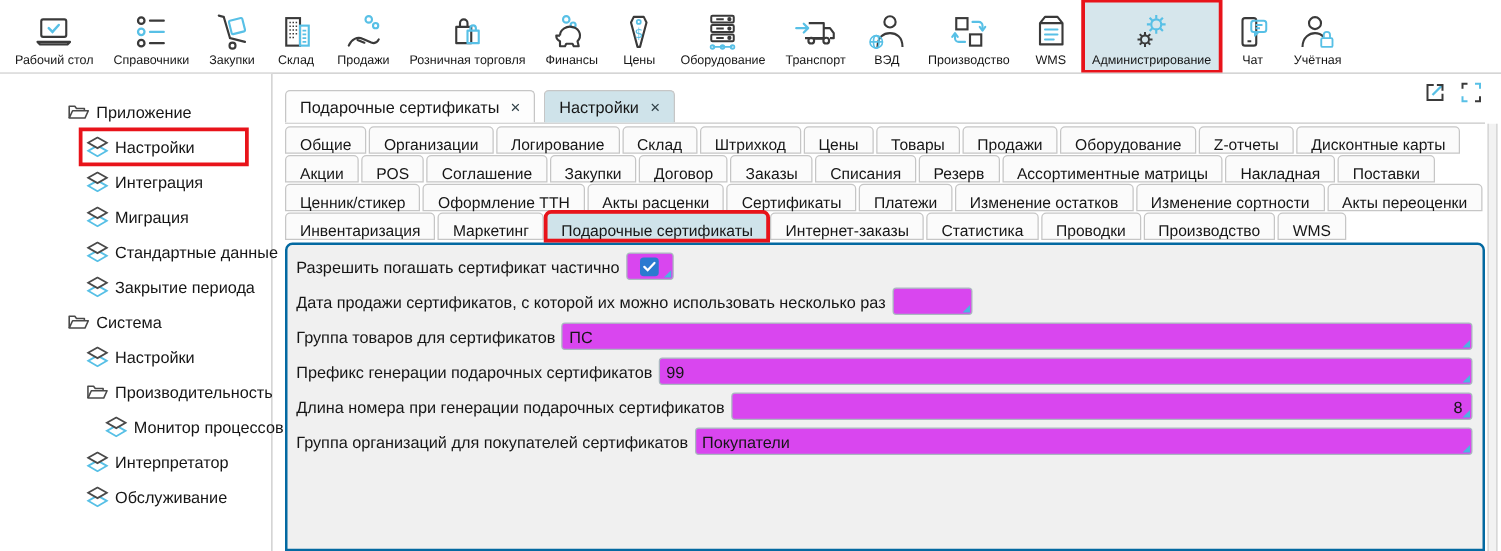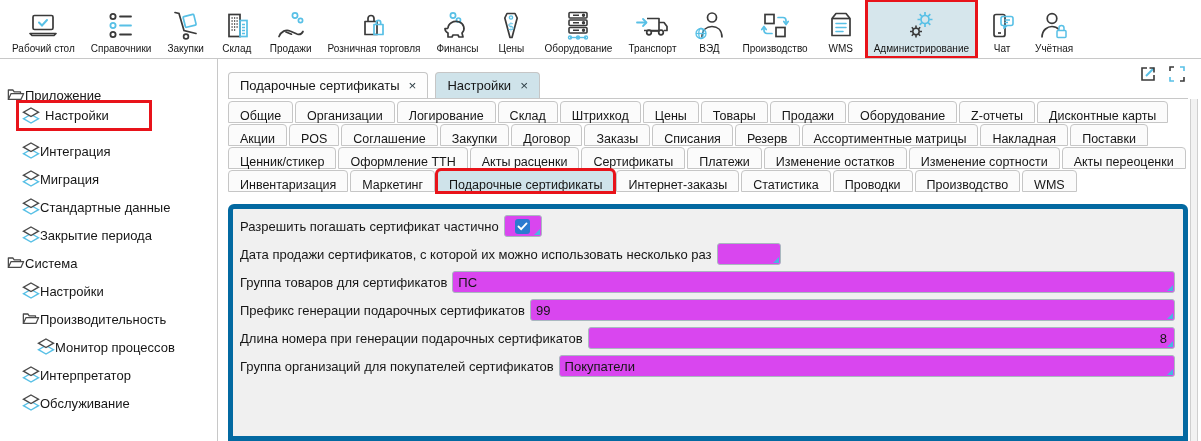--- a/index.html
+++ b/index.html
@@ -24,21 +24,21 @@
   .toolbar{display:flex;align-items:flex-start;height:59px;border-bottom:1px solid var(--border);overflow:hidden;padding-left:4px;}
   .tb-item{display:flex;flex-direction:column;align-items:center;justify-content:flex-end;gap:1px;
            padding:3px 8px 4px;height:58px;white-space:nowrap;cursor:pointer;flex:0 0 auto;}
   .tb-item svg{width:34px;height:33px;display:block;}
   .tb-label{font-size:10px;}
   .tb-item.selected{background:var(--sel);}
   .tb-item.annotated{outline:3px solid var(--red);outline-offset:-2px;}
   
   .bodyrow{display:flex;height:382px;position:relative;}
   .sidebar{width:218px;border-right:1px solid var(--border);padding-top:16px;flex:0 0 auto;background:#fff;}
-  .tree-item{display:flex;align-items:flex-end;height:28px;cursor:pointer;white-space:nowrap;}
+  .tree-item{display:flex;align-items:center;gap:5px;height:28px;cursor:pointer;white-space:nowrap;margin-left:47px;}
   .lvl0{padding-left:7px;} .lvl1{padding-left:22px;} .lvl2{padding-left:37px;}
   .tree-icon{display:inline-flex;flex:0 0 auto;}
   .tree-icon svg{width:18px;height:17px;display:block;}
   .annot-box{display:inline-flex;align-items:center;gap:5px;border:3px solid var(--red);
              padding:4px 40px 4px 3px;margin-left:-6px;}
   
   .content{flex:1;display:flex;flex-direction:column;padding-left:10px;min-width:0;}
   .doctab-bar{height:40px;display:flex;align-items:flex-end;border-bottom:1px solid var(--border);
               margin-right:13px;position:relative;}
   .doctab{height:26px;display:flex;align-items:center;gap:9px;padding:0 11px;margin-right:7px;
@@ -49,22 +49,22 @@
   .win-icons{position:absolute;right:1px;top:5px;display:flex;gap:9px;}
   .win-icons .wbtn{cursor:pointer;display:inline-flex;}
   .win-icons svg{width:20px;height:20px;display:block;}
   .tabrows{margin-right:13px;padding-top:1px;}
   .tabrow{display:flex;gap:2px;margin-top:1px;}
   .stab{height:22px;line-height:20px;padding:4px 11px;border:1px solid var(--tabborder);
         border-radius:4px 4px 0 0;background:#fbfbfb;cursor:pointer;white-space:nowrap;font-size:12.5px;}
   .stab.active{background:var(--tabsel);}
   .stab.annotated{outline:3px solid var(--red);outline-offset:-1px;position:relative;z-index:2;}
   
-  .form-panel{flex:1;margin-top:12px;margin-right:13px;background:#f0f0f0;
-              border:5px solid #0369a1;border-radius:6px 6px 0 0;padding:3px 8px 0 7px;}
+  .form-panel{flex:1;margin-top:2px;margin-right:13px;background:#f0f0f0;
+              border:2px solid #0369a1;border-radius:6px 6px 0 0;padding:3px 8px 0 7px;}
   .field{display:flex;align-items:center;height:28px;gap:5px;}
   .field-label{white-space:nowrap;}
   .inp-wrap{position:relative;display:inline-flex;align-items:center;height:22px;
             border:1px solid var(--inpborder);border-radius:3px;background:#d946ef;}
   .inp-wrap::after{content:"";position:absolute;right:1px;bottom:1px;width:0;height:0;
             border-left:6px solid transparent;border-bottom:6px solid #49b6e0;}
   .inp{border:none;outline:none;background:transparent;height:18px;width:100%;
        font:inherit;padding:0 5px;color:var(--text);}
   .wide{flex:1;}
   .cb-wrap{width:38px;justify-content:center;}

